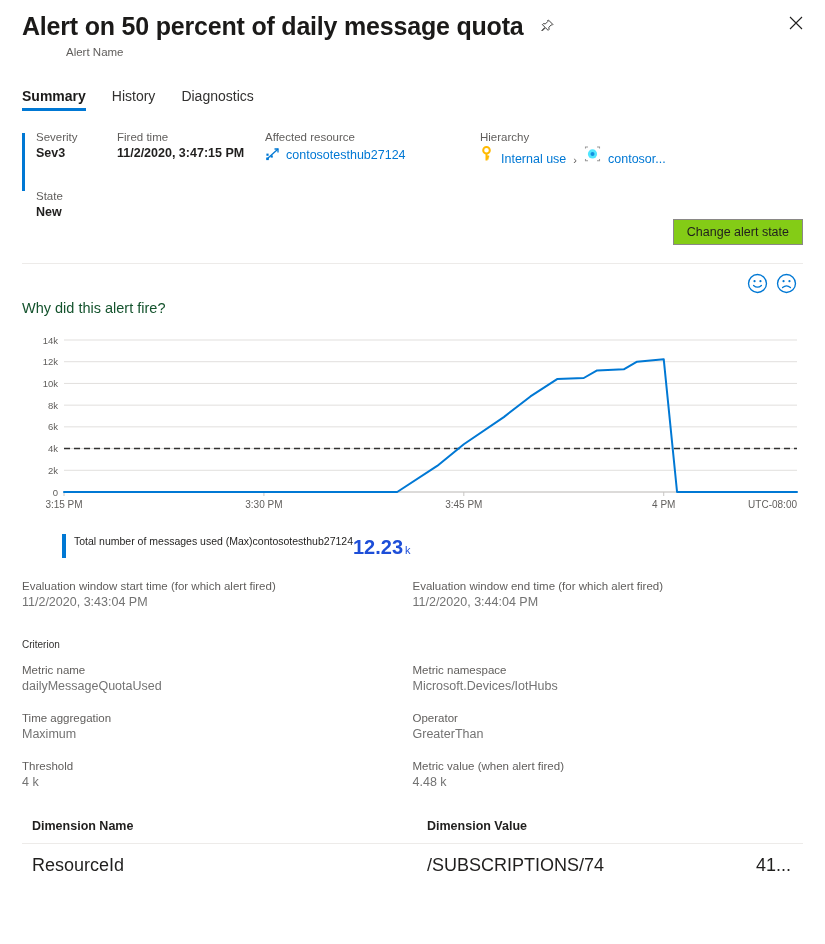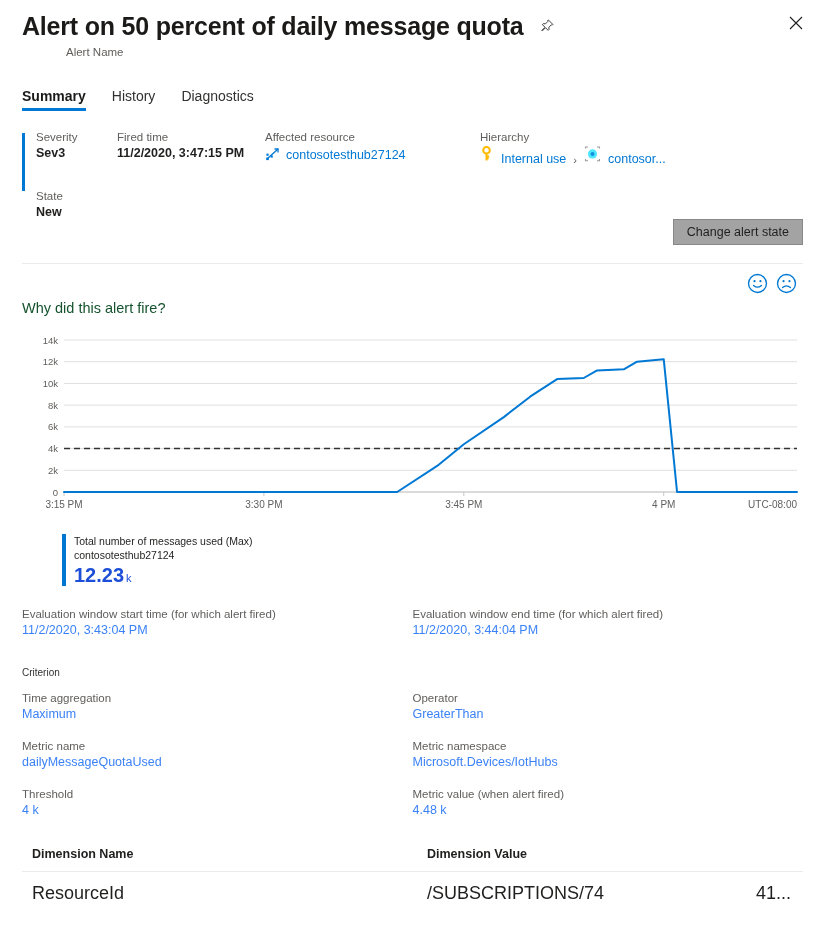--- a/index.html
+++ b/index.html
@@ -107,21 +107,21 @@
   .c-res { width: 215px; }
   .c-hier { flex: 1; }
   .c-state { width: 81px; }
   .c-mon { width: 148px; }
 
   .link { color: #0078d4; cursor: pointer; font-size: 12.5px; }
   .hier-row { display: flex; align-items: flex-end; gap: 7px; }
   .chev { color: #605e5c; font-size: 11px; }
 
   .btn {
-    background: #a3a3a3;
+    background: #84cc16;
     border: 1px solid #8a8886;
     font-family: "Liberation Sans", sans-serif;
     font-size: 12.5px;
     color: #201f1e;
     padding: 5px 13px;
     cursor: pointer;
     align-self: flex-end;
     margin-bottom: 1px;
   }
 
@@ -150,40 +150,40 @@
   .chart-wrap {
     margin: 16px 22px 0 22px;
     position: relative;
   }
   .legend {
     margin: 8px 0 0 40px;
     display: flex;
     gap: 8px;
   }
   .legend-bar { width: 4px; background: #0078d4; flex: 0 0 auto; }
-  .legend-txt { display: flex; flex-direction: column; }
+  .legend-txt { display: flex; flex-direction: row; }
   .legend-l1 { font-size: 10.5px; color: #201f1e; line-height: 1.35; }
   .legend-l2 { font-size: 10.5px; color: #201f1e; line-height: 1.35; }
   .legend-val {
     font-size: 20px;
     font-weight: 600;
     color: #1d4ed8;
     margin-top: 2px;
     line-height: 1.1;
   }
   .legend-val .unit { font-size: 11px; font-weight: 400; margin-left: 2px; }
 
   
   .two-col {
     display: flex;
     margin: 22px 22px 0 22px;
   }
   .two-col > div { width: 50%; }
   .tc-label { font-size: 11.5px; color: #605e5c; margin-bottom: 3px; }
-  .tc-value { font-size: 12.5px; color: #3b82f6; }
+  .tc-value { font-size: 12.5px; color: #737373; }
 
   .crit-h {
     font-size: 10px;
     color: #323130;
     margin: 30px 22px 0 22px;
   }
   .crit-grid { margin: 14px 22px 0 22px; }
   .crit-row { display: flex; margin-bottom: 19px; }
   .crit-row > div { width: 50%; }
 
@@ -373,37 +373,37 @@
     <div class="tc-label">Evaluation window end time (for which alert fired)</div>
     <div class="tc-value">11/2/2020, 3:44:04 PM</div>
   </div>
 </div>
 
 <div class="crit-h">Criterion</div>
 
 <div class="crit-grid">
   <div class="crit-row">
     <div>
+      <div class="tc-label">Metric name</div>
+      <div class="tc-value">dailyMessageQuotaUsed</div>
+    </div>
+    <div>
+      <div class="tc-label">Metric namespace</div>
+      <div class="tc-value">Microsoft.Devices/IotHubs</div>
+    </div>
+  </div>
+
+  <div class="crit-row">
+    <div>
       <div class="tc-label">Time aggregation</div>
       <div class="tc-value">Maximum</div>
     </div>
     <div>
       <div class="tc-label">Operator</div>
       <div class="tc-value">GreaterThan</div>
-    </div>
-  </div>
-
-  <div class="crit-row">
-    <div>
-      <div class="tc-label">Metric name</div>
-      <div class="tc-value">dailyMessageQuotaUsed</div>
-    </div>
-    <div>
-      <div class="tc-label">Metric namespace</div>
-      <div class="tc-value">Microsoft.Devices/IotHubs</div>
     </div>
   </div>
 
   <div class="crit-row">
     <div>
       <div class="tc-label">Threshold</div>
       <div class="tc-value">4 k</div>
     </div>
     <div>
       <div class="tc-label">Metric value (when alert fired)</div>

